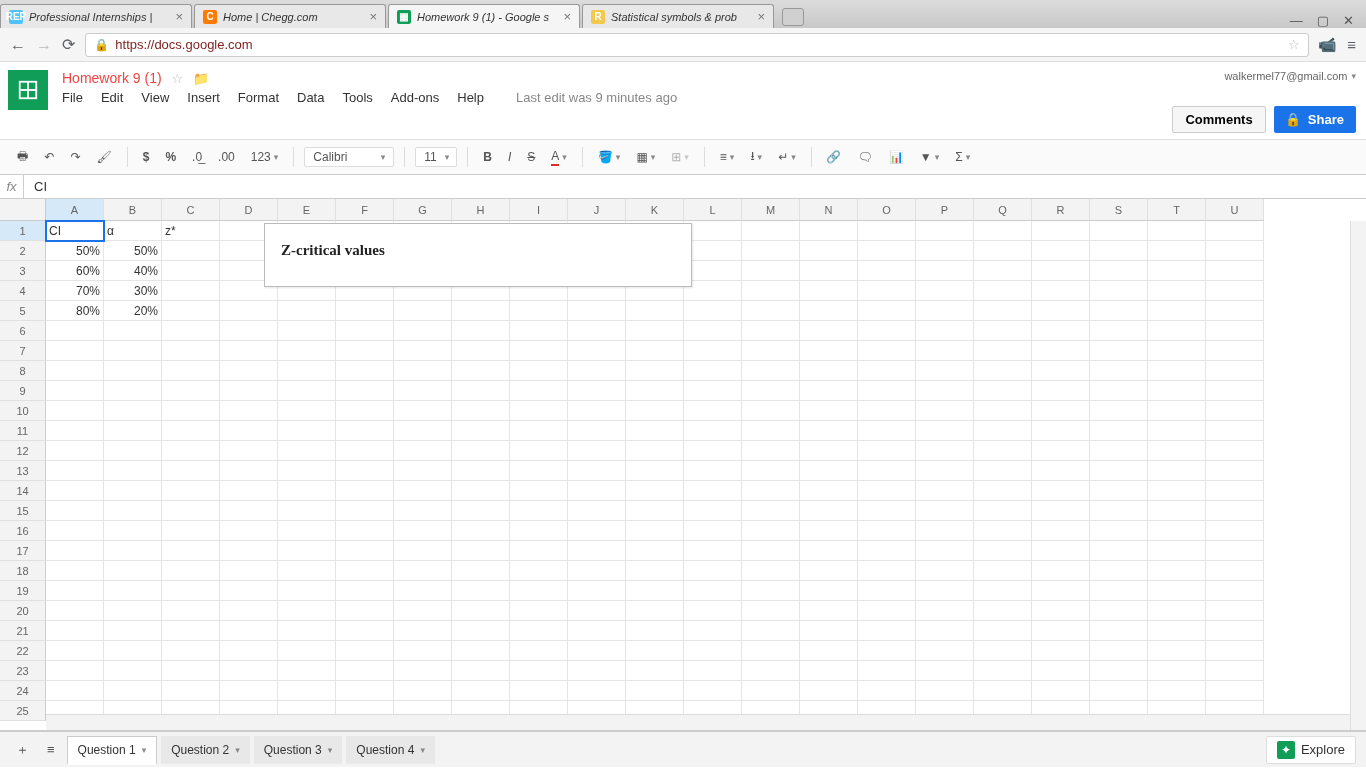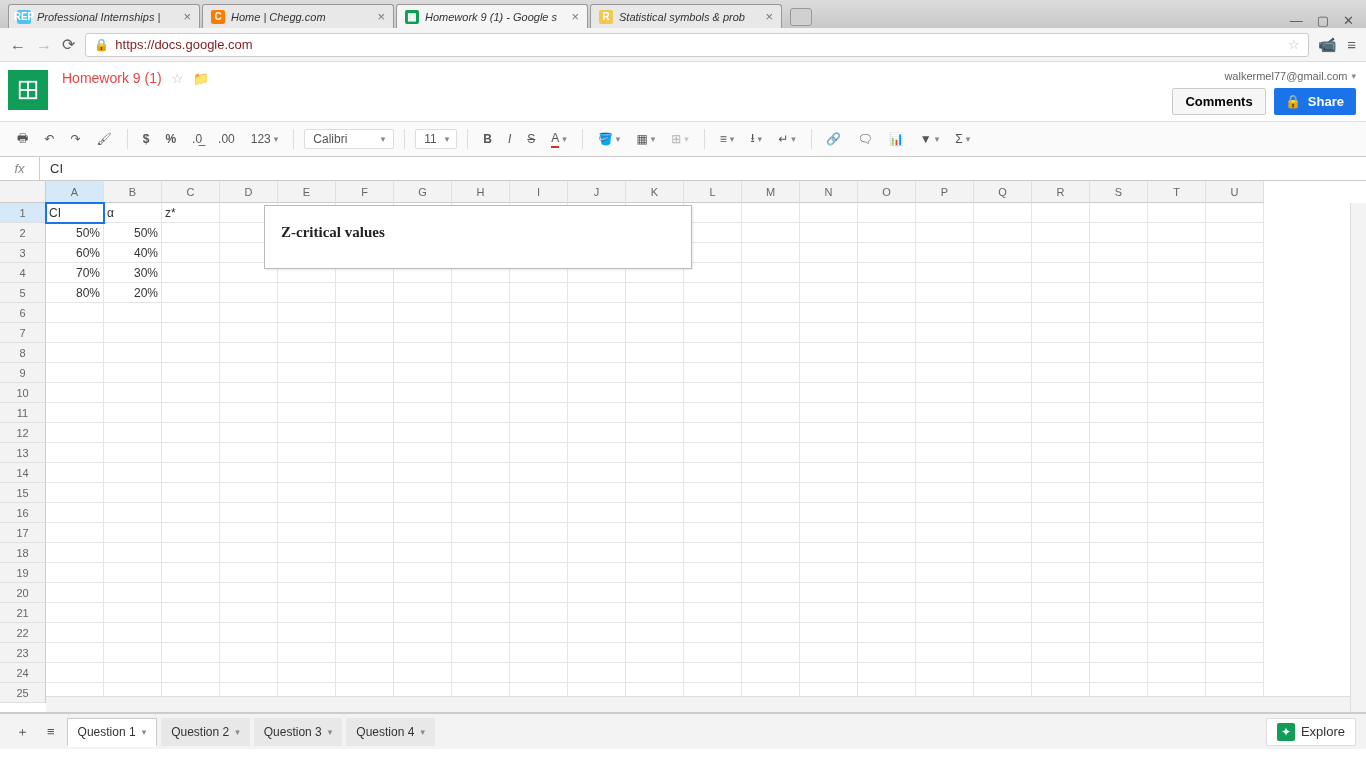--- a/index.html
+++ b/index.html
@@ -1,19 +1,19 @@
 <!DOCTYPE html>
 <html><head>
 <meta charset="utf-8">
 <style>
 * { box-sizing: border-box; margin: 0; padding: 0; }
 body { font-family: Arial, sans-serif; font-size: 13px; color: #333; overflow: hidden; width: 1366px; height: 768px; background: #fff; }
 
 
-.browser-tabs { height: 28px; background: linear-gradient(#dcdcdc,#c8c8c8); display: flex; align-items: flex-end; padding-left: 8px; }
+.browser-tabs { height: 28px; background: linear-gradient(#dcdcdc,#c8c8c8); display: flex; align-items: flex-end; padding-left: 0; }
 .btab { height: 24px; background: #e8e8e8; border: 1px solid #999; border-bottom: none; border-radius: 3px 3px 0 0; padding: 4px 8px; display: flex; align-items: center; gap: 6px; font-size: 11px; color: #333; margin-right: 2px; width: 192px; cursor: default; }
 .btab.active { background: #f5f5f5; }
 .btab .fav { width: 14px; height: 14px; flex-shrink: 0; display: inline-flex; align-items: center; justify-content: center; font-size: 10px; }
 .btab .ttxt { flex: 1; white-space: nowrap; overflow: hidden; text-overflow: ellipsis; font-style: italic; }
 .btab .tclose { color: #777; font-size: 13px; cursor: pointer; }
 .newtab { width: 22px; height: 18px; background: #d0d0d0; border:1px solid #999; border-radius: 3px; margin-left: 6px; margin-bottom: 2px; cursor: pointer; }
 .win-ctrls { margin-left: auto; display: flex; gap: 14px; padding: 0 12px; color: #555; align-items: center; }
 
 .addr-bar { height: 34px; background: #f5f5f5; border-bottom: 1px solid #ddd; display: flex; align-items: center; gap: 10px; padding: 0 10px; }
 .nav-ico { color: #5f6368; font-size: 16px; cursor: pointer; }
@@ -27,37 +27,37 @@
 .doc-hdr { display: flex; align-items: flex-start; padding: 8px 10px 0 8px; position: relative; }
 .doc-logo { width: 40px; height: 40px; background: #0f9d58; display: flex; align-items: center; justify-content: center; margin-right: 14px; }
 .doc-logo svg { fill: #fff; }
 .doc-main { flex: 1; }
 .title-row { display: flex; align-items: center; gap: 10px; }
 .doc-title { font-size: 14px; color: #ef4444; }
 .star, .folder { color: #bbb; cursor: pointer; }
 .menu-row { display: flex; align-items: center; gap: 18px; margin-top: 4px; font-size: 13px; color: #333; }
 .menu-row .mi { cursor: pointer; }
 .last-edit { color: #888; margin-left: 14px; }
-.hdr-right { display: flex; flex-direction: column; align-items: flex-end; gap: 6px; }
+.hdr-right { display: flex; flex-direction: column; align-items: flex-end; gap: 24px; }
 .acct { color: #666; font-size: 11px; display: flex; align-items: center; gap: 4px; }
 .btns-row { display: flex; gap: 8px; }
 .btn-comments { background: #f6f6f6; border: 1px solid #ccc; border-radius: 2px; padding: 5px 12px; font-size: 13px; font-weight: bold; cursor: pointer; }
 .btn-share { background: #1a73e8; color: #fff; border: none; border-radius: 2px; padding: 5px 12px; font-size: 13px; font-weight: bold; cursor: pointer; display: flex; align-items: center; gap: 6px; }
 
 
 .toolbar { height: 36px; border-top: 1px solid #e0e0e0; border-bottom: 1px solid #ccc; background: #fafafa; display: flex; align-items: center; padding: 0 12px; gap: 6px; color: #555; font-size: 12px; margin-top: 6px; }
 .tb-sep { width: 1px; height: 20px; background: #ddd; margin: 0 4px; }
 .tb-btn { padding: 3px 5px; cursor: pointer; display: inline-flex; align-items: center; gap: 3px; border-radius: 2px; }
 .tb-dd { border: 1px solid #ddd; background: #fff; padding: 2px 8px; border-radius: 2px; display: flex; align-items: center; gap: 8px; cursor: pointer; }
 .caret { font-size: 9px; color: #888; }
 .underline-a { border-bottom: 2px solid #d93025; padding-bottom: 1px; }
 
 
 .fx-bar { height: 24px; border-bottom: 1px solid #ccc; display: flex; align-items: center; font-size: 13px; }
-.fx-lbl { width: 40px; text-align: center; font-style: italic; color: #888; border-right: 1px solid #ccc; height: 100%; line-height: 24px; }
+.fx-lbl { width: 24px; text-align: center; font-style: italic; color: #888; border-right: 1px solid #ccc; height: 100%; line-height: 24px; }
 .fx-val { padding-left: 10px; }
 
 
 .grid-wrap { position: relative; height: 532px; overflow: hidden; border-bottom: 1px solid #ccc; }
 .col-hdrs { display: flex; position: sticky; top: 0; }
 .corner { width: 46px; height: 22px; background: #f3f3f3; border-right: 1px solid #ccc; border-bottom: 1px solid #ccc; }
 .ch { width: 58px; height: 22px; background: #f3f3f3; border-right: 1px solid #e0e0e0; border-bottom: 1px solid #ccc; text-align: center; font-size: 11px; color: #666; line-height: 22px; }
 .ch.sel { background: #d6e9f8; }
 .rows { }
 .row { display: flex; height: 20px; }
@@ -135,20 +135,32 @@
         <line x1="3" y1="12" x2="21" y2="12" stroke="#fff" stroke-width="2"></line>
         <line x1="12" y1="3" x2="12" y2="21" stroke="#fff" stroke-width="2"></line>
       </svg>
   </div>
   <div class="doc-main">
     <div class="title-row">
       <span class="doc-title">Homework 9 (1)</span>
       <span class="star">☆</span>
       <span class="folder">📁</span>
     </div>
+    <div class="menu-row" id="menu-mount">
+    <span class="mi">File</span>
+        <span class="mi">Edit</span>
+        <span class="mi">View</span>
+        <span class="mi">Insert</span>
+        <span class="mi">Format</span>
+        <span class="mi">Data</span>
+        <span class="mi">Tools</span>
+        <span class="mi">Add-ons</span>
+        <span class="mi">Help</span>
+        <span class="last-edit">Last edit was 9 minutes ago</span>
+      </div>
   </div>
   <div class="hdr-right">
     <div class="acct">
         <span>walkermel77@gmail.com</span> 
         <span class="caret">▾</span>
       </div>
     <div class="btns-row">
       <button class="btn-comments">Comments</button>
       <button class="btn-share">
           <span>🔒</span>

